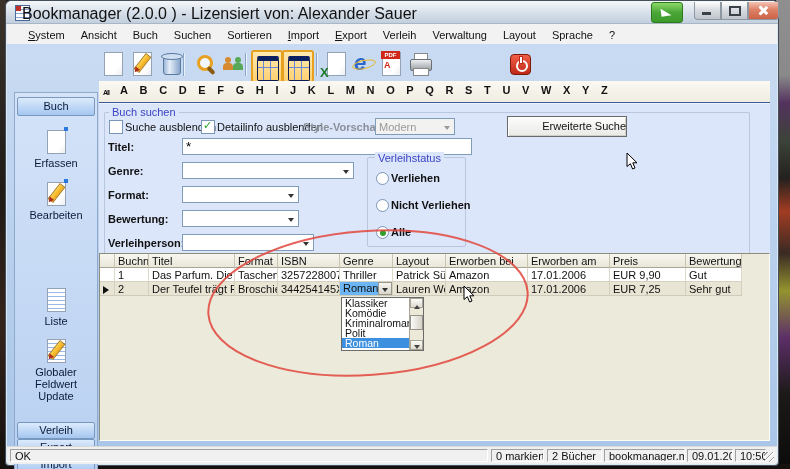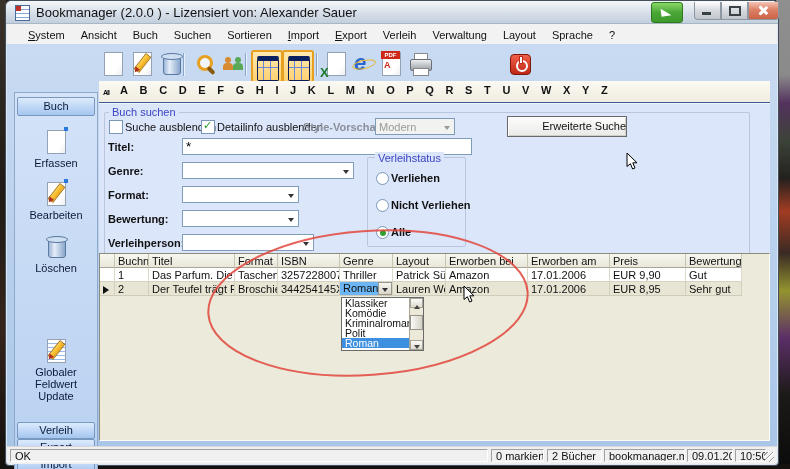--- a/index.html
+++ b/index.html
@@ -14,21 +14,21 @@
 
   
   .window{position:absolute;left:5px;top:0;width:772px;height:464px;background:#b9cfe9;
     border:1px solid #454f5a;border-radius:6px 6px 4px 4px;
     box-shadow:inset 0 0 0 1px rgba(255,255,255,.5)}
   .titlebar{position:absolute;left:0;top:0;right:0;height:22px;border-radius:6px 6px 0 0;
     background:linear-gradient(#f4f7fa,#d6dfe9 55%,#c2cfdd);border-bottom:1px solid #a8b6c6}
   .title-icon{position:absolute;left:9px;top:4px;width:13px;height:14px;background:#fff;border:1px solid #4a6a9a;
     background-image:repeating-linear-gradient(#fff 0 3px,#88a8d8 3px 4px)}
   .title-icon i{position:absolute;left:0;top:0;width:5px;height:5px;background:#c03028}
-  .title-text{position:absolute;left:30px;top:4px;font-size:13px;white-space:nowrap}
+  .title-text{position:absolute;left:16px;top:4px;font-size:16px;white-space:nowrap}
   .overlay-btn{position:absolute;left:645px;top:1px;width:30px;height:19px;border:1px solid #2c7a1c;border-radius:3px;
     background:linear-gradient(#8ad969,#4aa636 50%,#3c9a2b)}
   .overlay-btn i{position:absolute;left:9px;top:5px;width:0;height:0;border-bottom:8px solid #fff;border-right:10px solid transparent;transform:rotate(-8deg)}
   .winbtns{position:absolute;left:688px;top:1px;display:flex}
   .wbtn{position:relative;width:25px;height:17px;border:1px solid #8d97a1;border-top:none;
     background:linear-gradient(#fefefe,#d9dde1 45%,#bfc5cb)}
   .wbtn.min{border-radius:0 0 0 4px}
   .wbtn.min i{position:absolute;left:7px;bottom:4px;width:9px;height:3px;background:#3a4148}
   .wbtn.max i{position:absolute;left:7px;top:4px;width:8px;height:6px;border:2px solid #3a4148}
   .wbtn.close{width:29px;border-radius:0 0 4px 0;
@@ -211,25 +211,25 @@
             </div>
           <span class="sb-label">Bearbeiten</span>
         </div>
         <div class="sb-item" style="top:36px">
           <div class="sb-ico">
               <div class="pg"></div>
               <div class="pg-dot"></div>
             </div>
           <span class="sb-label">Erfassen</span>
         </div>
-        <div class="sb-item" style="top:141px">
+        <div class="sb-item" style="top:194px">
           <div class="sb-ico">
-              <div class="trash"></div>
+              <div class="pg lines"></div>
             </div>
-          <span class="sb-label">Löschen</span>
+          <span class="sb-label">Liste</span>
         </div>
         <div class="sb-item" style="top:245px">
           <div class="sb-ico">
               <div class="pg lines"></div>
               <div class="pencil"></div>
             </div>
           <span class="sb-label" style="padding:2px 4px 0">Globaler Feldwert Update</span>
         </div>
         <div class="sb-bar" style="top:329px">Verleih</div>
         <div class="sb-bar" style="top:346px">Export</div>
@@ -408,21 +408,21 @@
           <div class="cell" style="left:178px;width:62px">344254145X</div>
           <div class="cell" style="left:240px;width:53px;padding-left:0">
             <span class="gtxt">Roman</span>
             <span class="gbtn">
                 <i></i>
               </span>
           </div>
           <div class="cell" style="left:293px;width:53px">Lauren Weisl</div>
           <div class="cell" style="left:346px;width:82px">Amazon</div>
           <div class="cell" style="left:428px;width:82px">17.01.2006</div>
-          <div class="cell" style="left:510px;width:76px">EUR 8,95</div>
+          <div class="cell" style="left:510px;width:76px">EUR 7,25</div>
           <div class="cell" style="left:586px;width:56px">Sehr gut</div>
         </div>
         <div class="rowmark"></div>
 
         <div class="dropdown">
           <div class="dd-item">Klassiker</div>
           <div class="dd-item">Komödie</div>
           <div class="dd-item">Kriminalroman</div>
           <div class="dd-item">Polit</div>
           <div class="dd-item sel">Roman</div>

